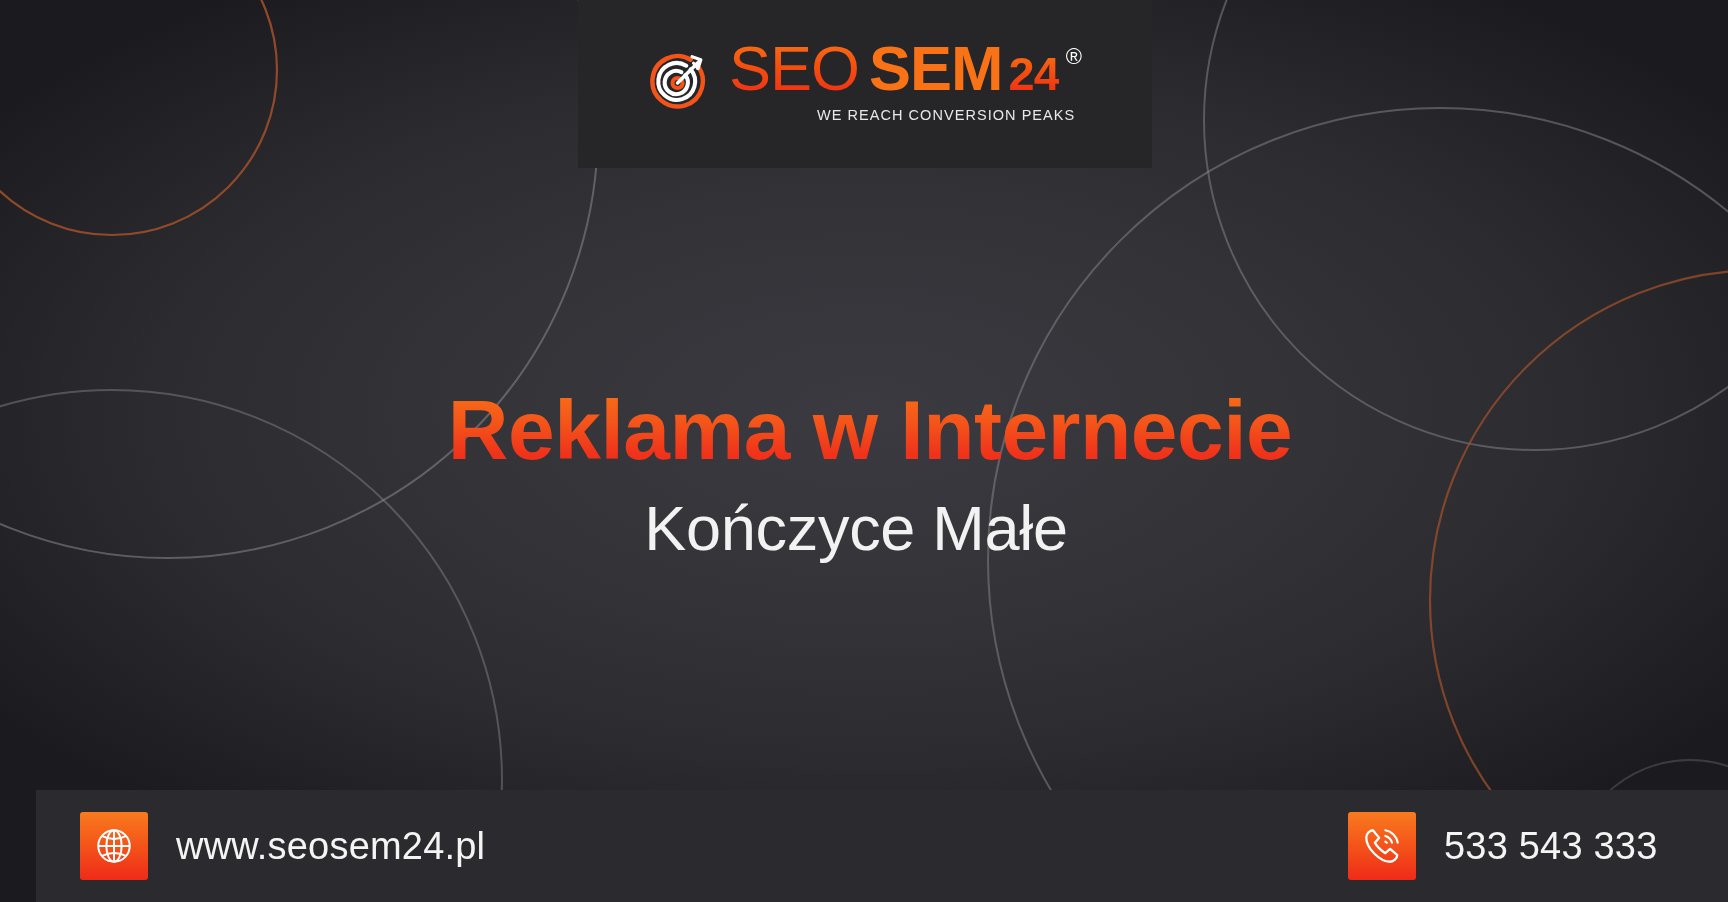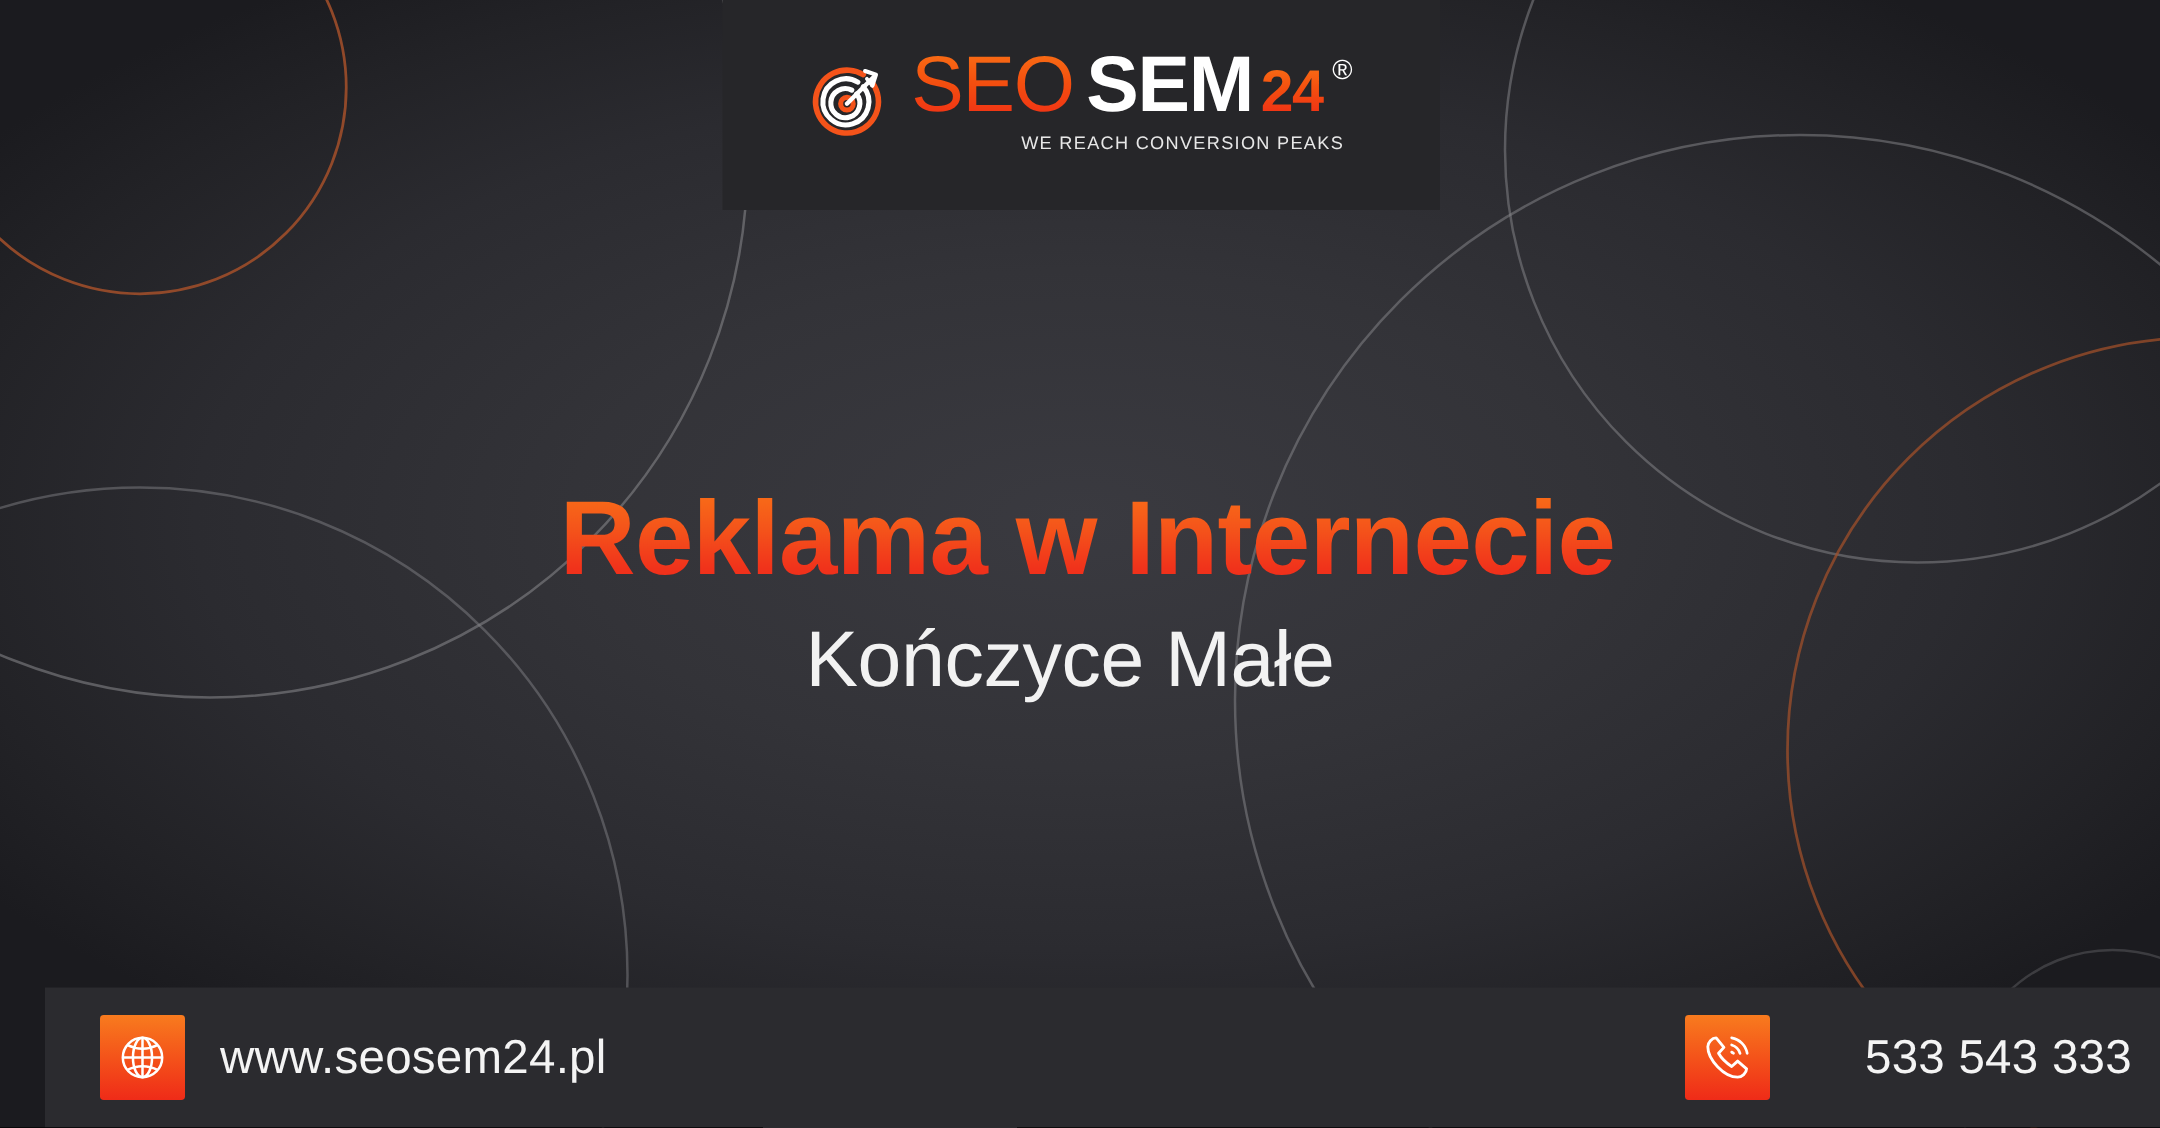--- a/index.html
+++ b/index.html
@@ -70,21 +70,21 @@
     font-weight: 400;
     letter-spacing: -1px;
     background: linear-gradient(180deg, #f97316 0%, #f4500f 45%, #ef2b16 100%);
     -webkit-background-clip: text;
     background-clip: text;
     color: transparent;
   }
   .logo-sem {
     font-size: 63px;
     font-weight: 700;
-    color: #ffffff;
+    color: #f97316;
     letter-spacing: -1px;
     margin-left: 10px;
   }
   .logo-24 {
     font-size: 47px;
     font-weight: 700;
     letter-spacing: -1px;
     margin-left: 6px;
     background: linear-gradient(180deg, #f97316 0%, #f4500f 45%, #ef2b16 100%);
     -webkit-background-clip: text;
@@ -148,21 +148,21 @@
     align-items: center;
     margin-left: 36px;
   }
   .contact-item {
     display: flex;
     align-items: center;
     position: absolute;
   }
   .contact-item.web   { left: 44px; }
   .contact-item.mail  { left: 684px; }
-  .contact-item.phone { left: 1312px; gap: 48px; }
+  .contact-item.phone { left: 1312px; }
 
   .contact-icon {
     width: 68px;
     height: 68px;
     flex: none;
     border-radius: 3px;
     background: linear-gradient(180deg, #f87b1e 0%, #f4531a 50%, #ef2b18 100%);
     display: flex;
     align-items: center;
     justify-content: center;

